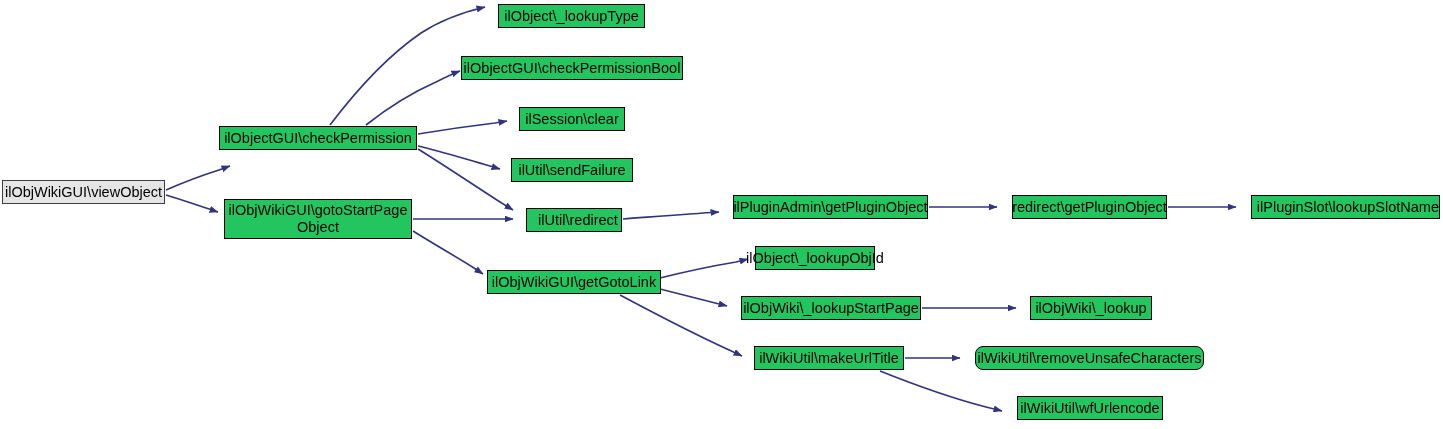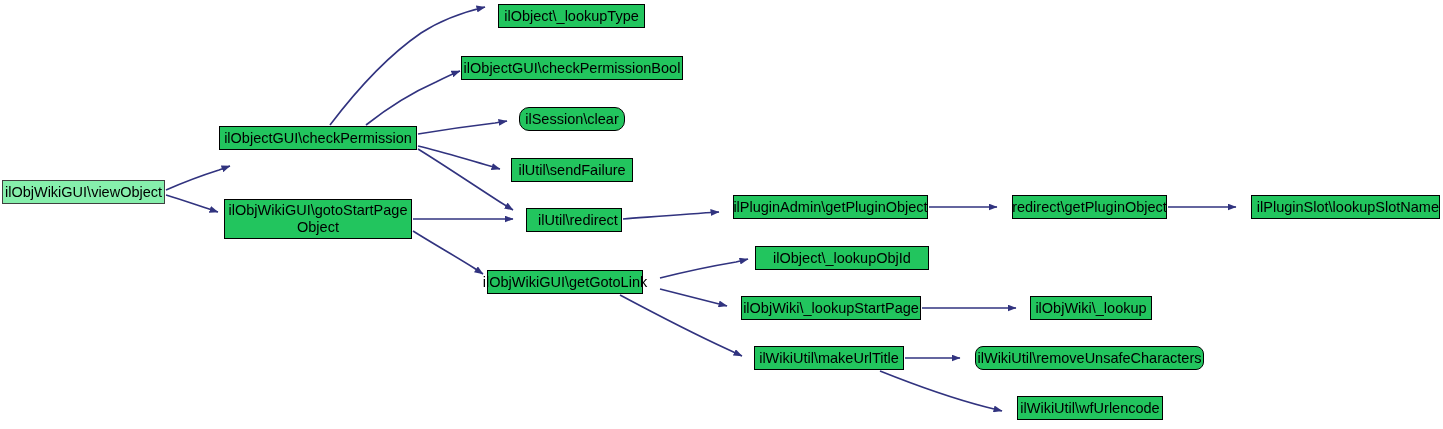--- a/index.html
+++ b/index.html
@@ -33,21 +33,21 @@
     line-height: 17px;
     display: flex;
     align-items: center;
     justify-content: center;
     text-align: center;
     white-space: pre-line;
     letter-spacing: 0px;
     z-index: 2;
   }
   .node.highlight {
-    background: #86efac;
+    background: #e5e5e5;
     border: 1px solid #404040;
   }
 </style>
 </head>
 <body>
 
 <div id="callgraph">
   <svg id="edge-layer" width="1443" height="429" viewBox="0 0 1443 429" xmlns="http://www.w3.org/2000/svg">
     <defs>
       <marker id="arrowhead" markerWidth="9" markerHeight="7" refX="8.5" refY="3.5" orient="auto" markerUnits="userSpaceOnUse">
@@ -75,26 +75,26 @@
         <path d="M 1168,207 C 1190,207 1213,207 1236,207" fill="none" stroke="#31337f" stroke-width="1.6" marker-end="url(#arrowhead)"></path>
       </g>
   </svg>
   <div id="nodes-group">
       <div class="node highlight" style="left: 2px; top: 180px; width: 163px; height: 24px;"><span>ilObjWikiGUI\viewObject</span></div>
       <div class="node" style="left: 219px; top: 126px; width: 198px; height: 24px;"><span>ilObjectGUI\checkPermission</span></div>
       <div class="node" style="left: 224px; top: 199px; width: 188px; height: 40px;"><span>ilObjWikiGUI\gotoStartPage
 Object</span></div>
       <div class="node" style="left: 498px; top: 4px; width: 147px; height: 24px;"><span>ilObject\_lookupType</span></div>
       <div class="node" style="left: 461px; top: 56px; width: 222px; height: 24px;"><span>ilObjectGUI\checkPermissionBool</span></div>
-      <div class="node" style="left: 519px; top: 107px; width: 106px; height: 24px; border-radius: 10px;"><span>ilSession\clear</span></div>
+      <div class="node" style="left: 519px; top: 107px; width: 106px; height: 24px;"><span>ilSession\clear</span></div>
       <div class="node" style="left: 511px; top: 158px; width: 122px; height: 24px;"><span>ilUtil\sendFailure</span></div>
       <div class="node" style="left: 526px; top: 208px; width: 96px; height: 24px; padding-left: 8px;"><span>ilUtil\redirect</span></div>
-      <div class="node" style="left: 487px; top: 270px; width: 156px; height: 24px; text-align: center;"><span>ilObjWikiGUI\getGotoLink</span></div>
+      <div class="node" style="left: 487px; top: 270px; width: 174px; height: 24px; text-align: center;"><span>ilObjWikiGUI\getGotoLink</span></div>
       <div class="node" style="left: 733px; top: 195px; width: 195px; height: 24px;"><span>ilPluginAdmin\getPluginObject</span></div>
-      <div class="node" style="left: 755px; top: 246px; width: 174px; height: 24px; justify-content: center;"><span>ilObject\_lookupObjId</span></div>
+      <div class="node" style="left: 755px; top: 246px; width: 120px; height: 24px; justify-content: center;"><span>ilObject\_lookupObjId</span></div>
       <div class="node" style="left: 741px; top: 296px; width: 180px; height: 24px;"><span>ilObjWiki\_lookupStartPage</span></div>
       <div class="node" style="left: 754px; top: 346px; width: 150px; height: 24px;"><span>ilWikiUtil\makeUrlTitle</span></div>
       <div class="node" style="left: 1012px; top: 195px; width: 155px; height: 24px;"><span>redirect\getPluginObject</span></div>
       <div class="node" style="left: 1030px; top: 296px; width: 122px; height: 24px;"><span>ilObjWiki\_lookup</span></div>
       <div class="node" style="left: 975px; top: 346px; width: 229px; height: 24px; border-radius: 8px;"><span>ilWikiUtil\removeUnsafeCharacters</span></div>
       <div class="node" style="left: 1017px; top: 396px; width: 146px; height: 24px;"><span>ilWikiUtil\wfUrlencode</span></div>
       <div class="node" style="left: 1251px; top: 195px; width: 189px; height: 24px; justify-content: flex-end;"><span>ilPluginSlot\lookupSlotName</span></div>
     </div>
 </div>
 

